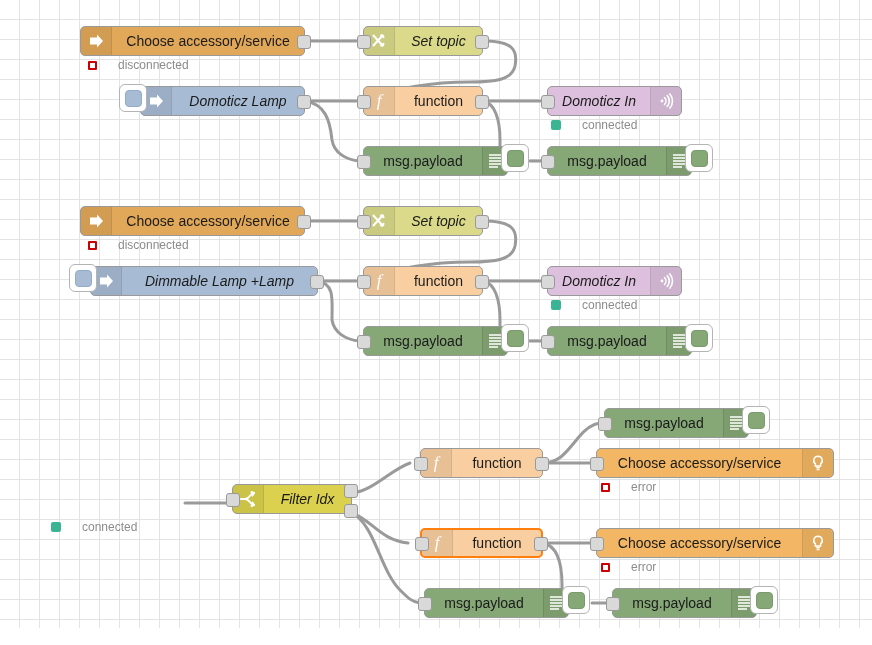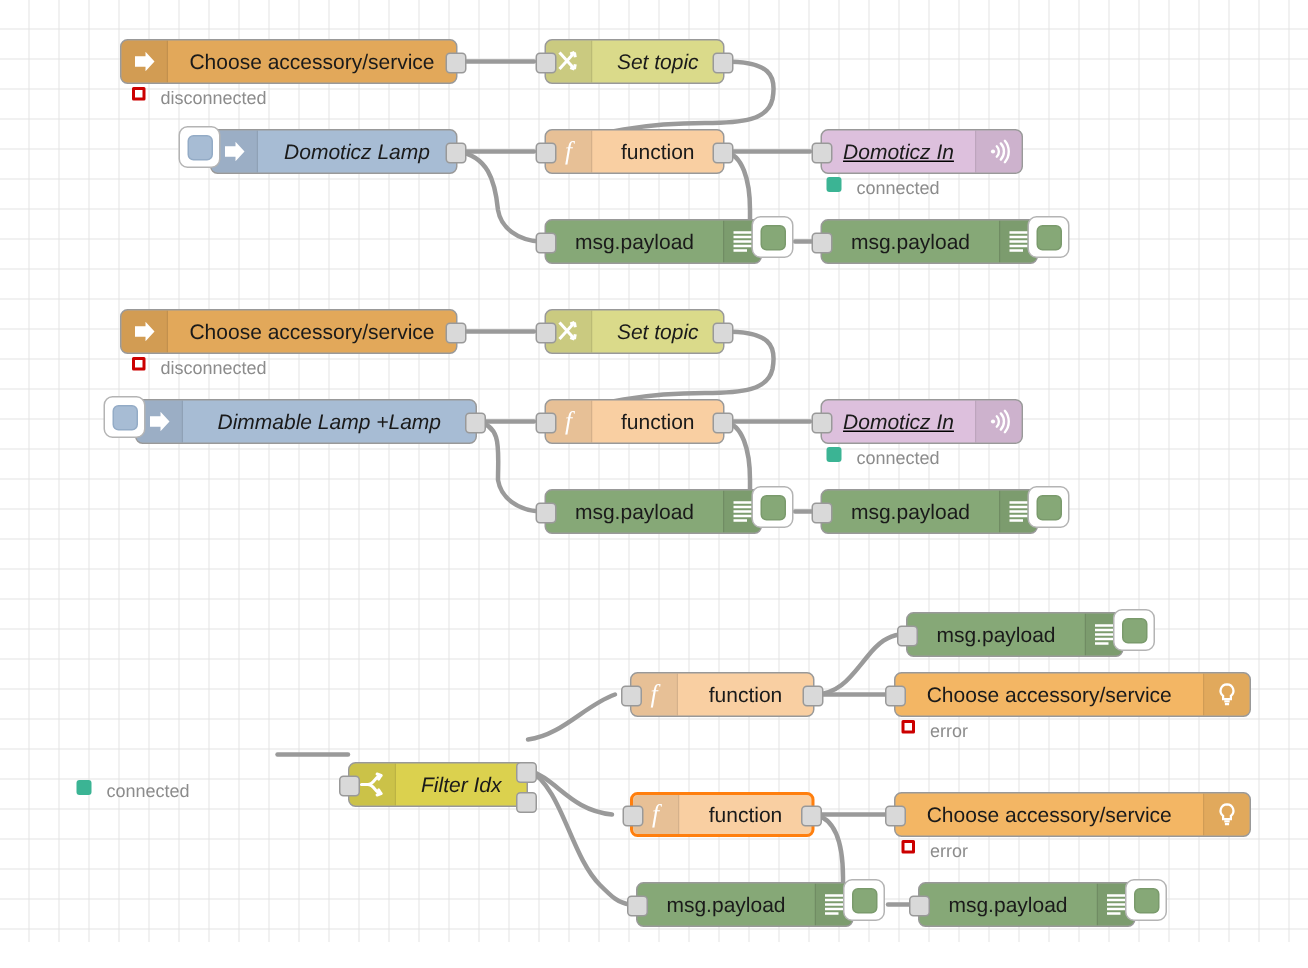--- a/index.html
+++ b/index.html
@@ -91,29 +91,30 @@
   .port.in  { left: -7px; }
   .port.out { right: -7px; }
 
   
   .n-orange  { background: #e2a85a; }
   .n-orange2 { background: #f3b664; }
   .n-peach   { background: #f9cfa2; }
   .n-olive   { background: #dada8a; }
   .n-olive2  { background: #dbd14e; }
   .n-blue    { background: #a7bcd4; }
-  .n-purple  { background: #ddc0dd; text-decoration: underline; }
+  .n-purple  { background: #ddc0dd; }
   .n-green   { background: #86a877; }
 
   
   .status {
     position: absolute;
     z-index: 3;
     display: flex;
-    gap: 10px;
+    align-items: center;
+    gap: 21px;
     font-size: 12px;
     color: #8c8c8c;
     white-space: nowrap;
   }
   .status .dot-ring {
     width: 9px;
     height: 9px;
     border: 2.5px solid #cc0000;
     border-radius: 1px;
     background: #ffffff;
@@ -415,21 +416,21 @@
     <div class="dbg-toggle">
         <span class="sq"></span>
       </div>
   </div>
 
   <div class="status" style="left:51px; top:520px;">
     <span class="dot-fill"></span>
     <span>connected</span>
   </div>
 
-  <div class="node n-olive2" style="left:232px; top:508px; width:120px;">
+  <div class="node n-olive2" style="left:232px; top:484px; width:120px;">
     <div class="icon-box">
       <svg class="glyph" width="18" height="18" viewBox="0 0 18 18" stroke="#ffffff" stroke-width="2" fill="none" stroke-linecap="round">
         <path d="M2 9 H6"></path>
         <path d="M6 9 C11 9 11 3 15 3"></path>
         <path d="M6 9 C11 9 11 15 15 15"></path>
         <path d="M15 3 l-2.6 -1 M15 3 l-1.6 2.4"></path>
         <path d="M15 15 l-2.6 1 M15 15 l-1.6 -2.4"></path>
       </svg>
     </div>
     <div class="label italic">Filter Idx</div>

